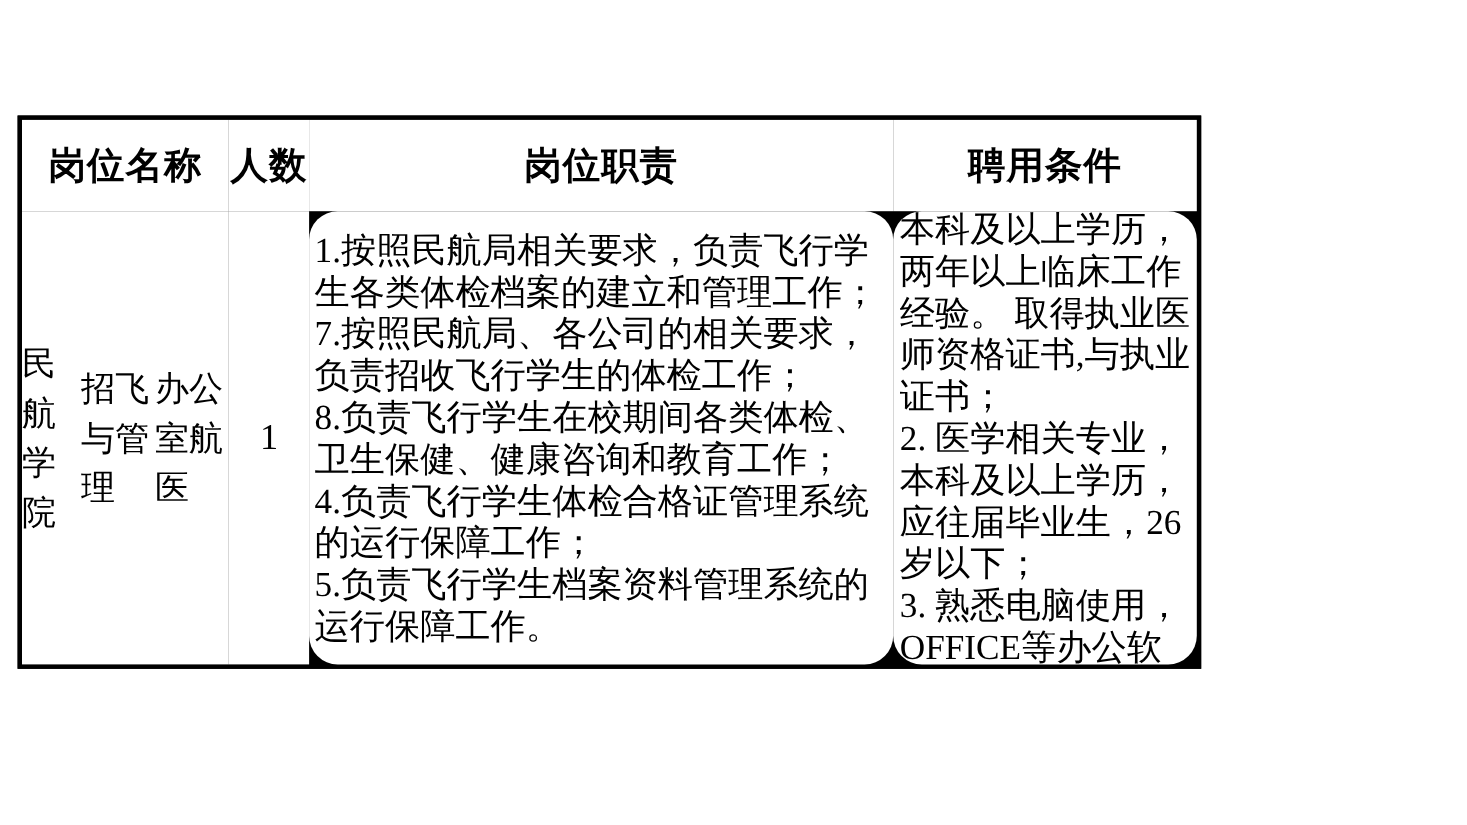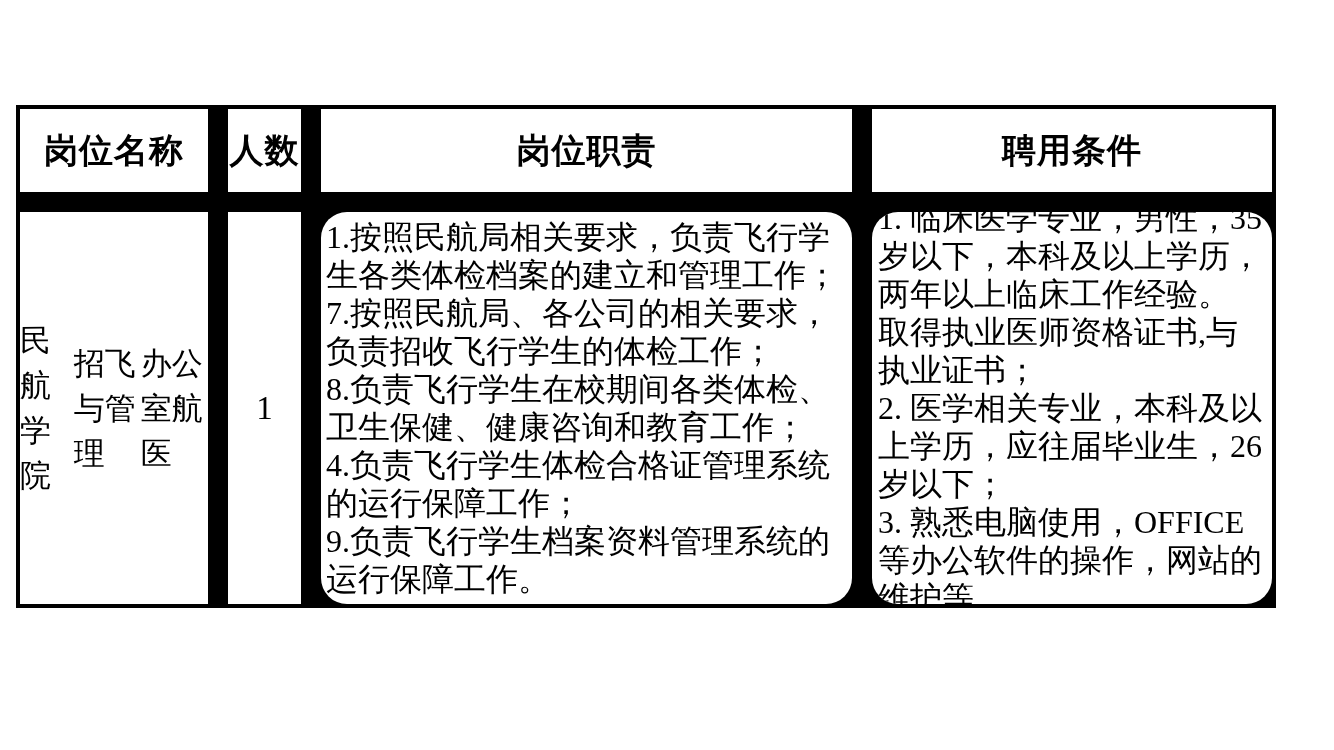--- a/index.html
+++ b/index.html
@@ -12,29 +12,29 @@
     background: #ffffff;
     position: relative;
     overflow: hidden;
     font-family: "Liberation Sans", sans-serif;
     color: #000000;
   }
   .job-table {
     position: absolute;
     left: 16px;
     top: 105px;
-    width: 1260px;
+    width: 1076px;
     height: 503px;
     box-sizing: border-box;
     border: 4px solid #000000;
     background: #000000;
     display: grid;
     grid-template-columns: 188px 73px 531px 1fr;
     grid-template-rows: 83px 1fr;
-    gap: 20px;
+    gap: 0;
   }
   .cell {
     background: #ffffff;
     overflow: hidden;
   }
   .header-cell {
     display: flex;
     align-items: center;
     justify-content: center;
     font-size: 34px;
@@ -97,21 +97,21 @@
     <div>办公室航医</div>
   </div>
 
   <div class="cell headcount-cell">1</div>
 
   <div class="cell text-cell duties-cell">
     <p>1.按照民航局相关要求，负责飞行学生各类体检档案的建立和管理工作；</p>
     <p>7.按照民航局、各公司的相关要求，负责招收飞行学生的体检工作；</p>
     <p>8.负责飞行学生在校期间各类体检、卫生保健、健康咨询和教育工作；</p>
     <p>4.负责飞行学生体检合格证管理系统的运行保障工作；</p>
-    <p>9.负责飞行学生档案资料管理系统的运行保障工作。</p>
+    <p>5.负责飞行学生档案资料管理系统的运行保障工作。</p>
   </div>
 
   <div class="cell text-cell conditions-cell">
     <p>1. 临床医学专业，男性，35岁以下，本科及以上学历，两年以上临床工作经验。 取得执业医师资格证书,与执业证书；</p>
     <p>2. 医学相关专业，本科及以上学历，应往届毕业生，26岁以下；</p>
     <p>3. 熟悉电脑使用，OFFICE等办公软件的操作，网站的维护等。</p>
   </div>
 
 </div>
 

